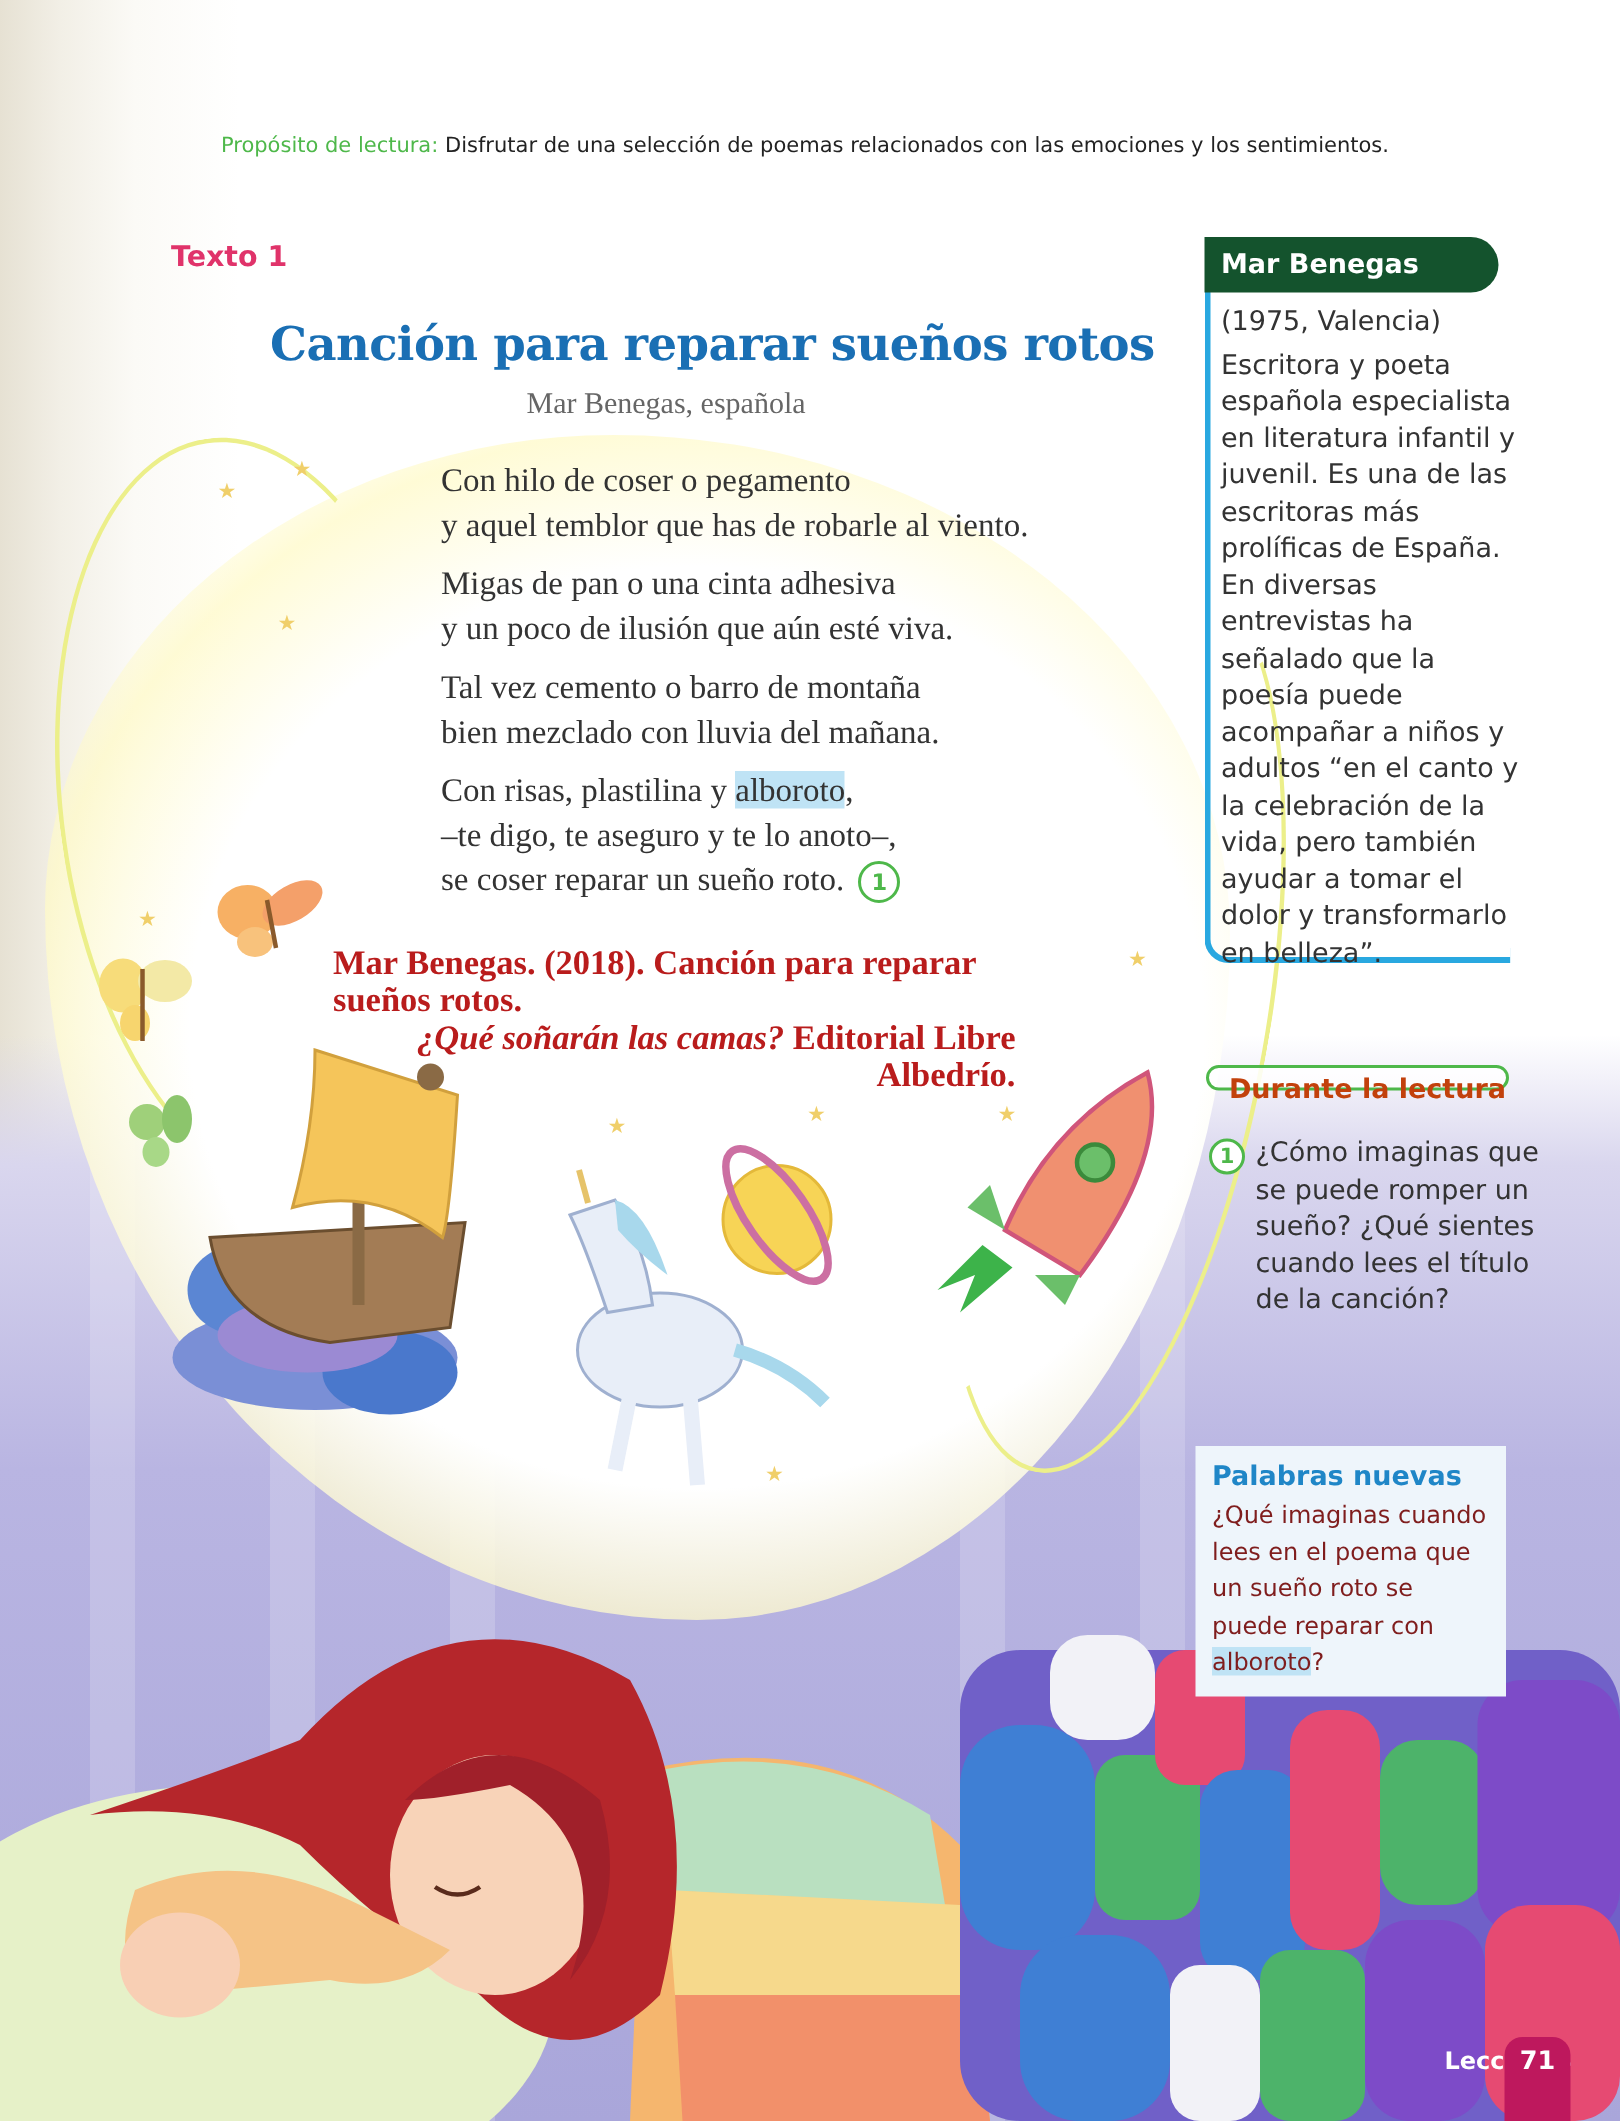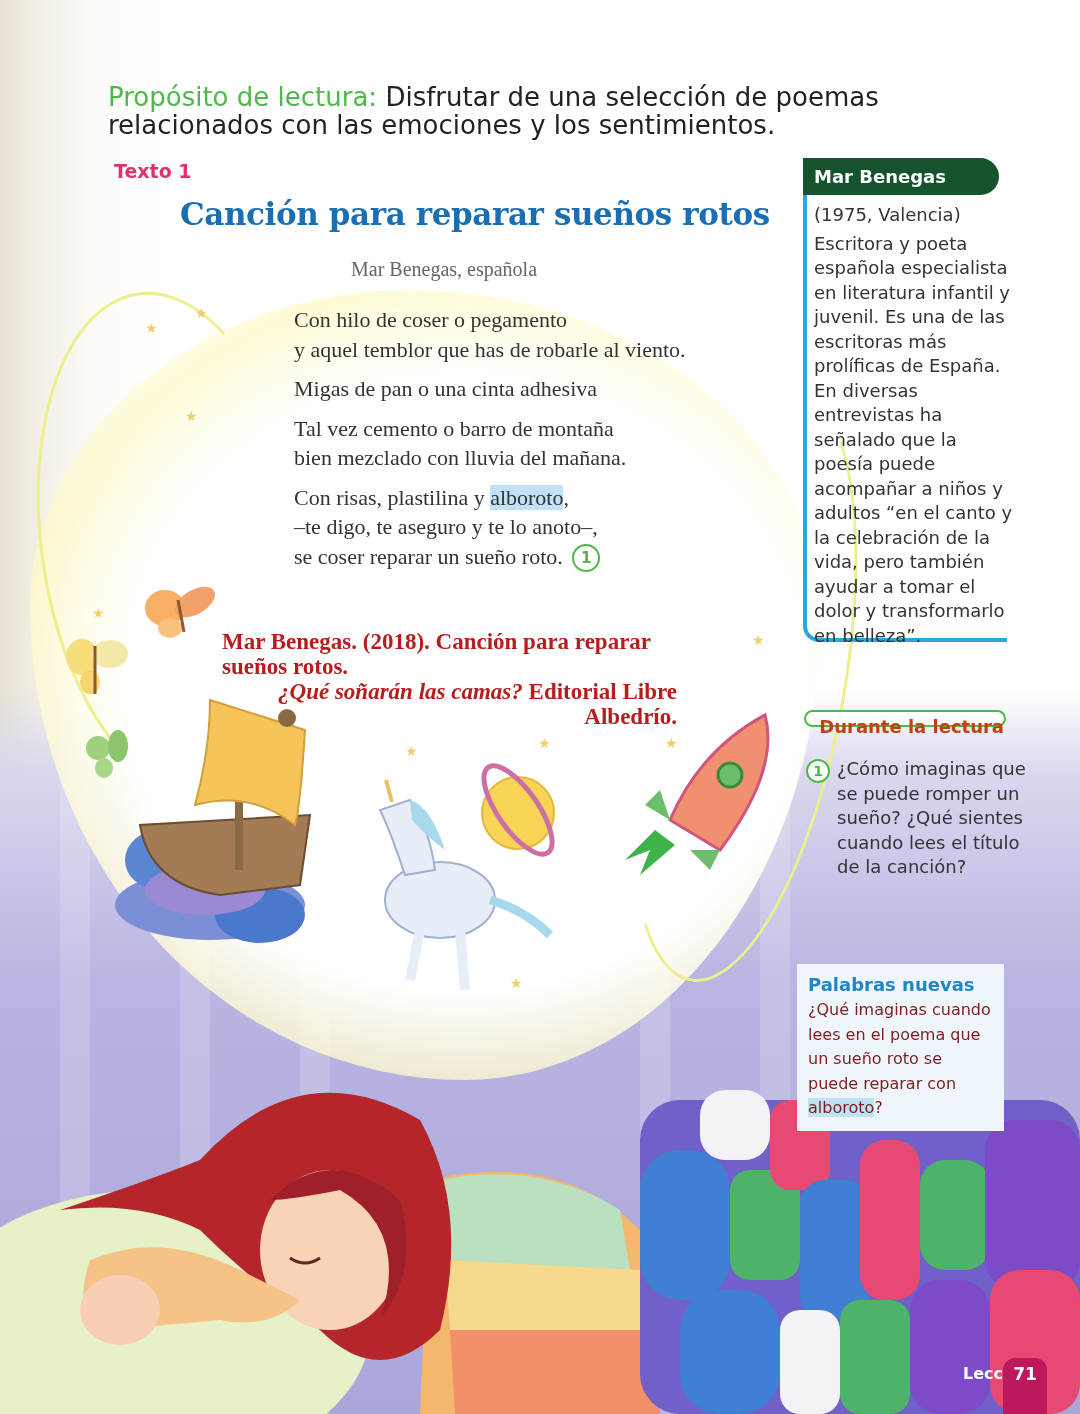--- a/index.html
+++ b/index.html
@@ -25,25 +25,25 @@
     border-radius:48% 52% 45% 55% / 40% 42% 58% 60%;
     background: radial-gradient(ellipse at 55% 50%, #ffffff 0%, #ffffff 55%, rgba(255,250,200,0.75) 72%, rgba(255,245,170,0) 82%);
   }
   .dream-swirl {
     position:absolute; border:3px solid #ecef8a; border-radius:50%;
     border-color:#ecef8a transparent transparent #ecef8a;
   }
   .star { position:absolute; color:#f0cf6a; font-size:14px; }
 
   
-  .purpose { position:absolute; left:108px; top:83px; width:800px; font-size:26px; line-height:28px; color:#222; }
+  .purpose { position:absolute; left:126px; top:83px; width:800px; font-size:14px; line-height:28px; color:#222;text-align:right; }
   .purpose .lbl { color:#4eb84a; }
   .texto-label { position:absolute; left:114px; top:160px; font-size:19px; font-weight:bold; color:#e0336a; }
   .title {
-    position:absolute; left:180px; top:196px; font-family:"DejaVu Serif", serif;
+    position:absolute; left:180px; top:212px; font-family:"DejaVu Serif", serif;
     font-weight:bold; font-size:31px; color:#1a6fb4; letter-spacing:-0.4px;
   }
   .byline { position:absolute; left:351px; top:258px; font-family:"Liberation Serif", serif; font-size:20px; color:#666; }
   .poem { position:absolute; left:294px; top:305px; font-family:"Liberation Serif", serif; font-size:22px; color:#333; }
   .stanza { margin-bottom:10px; }
   .line { line-height:29.5px; white-space:nowrap; }
   .hl { background:#bfe3f5; }
   .num-badge {
     display:inline-block; width:24px; height:24px; border:2px solid #4eb84a; border-radius:50%;
     color:#4eb84a; font-family:"DejaVu Sans", sans-serif; font-weight:bold; font-size:15px;
@@ -206,20 +206,21 @@
 <div class="title">Canción para reparar sueños rotos</div>
 <div class="byline">Mar Benegas, española</div>
 
 <div class="poem">
   <div class="stanza">
     <div class="line">Con hilo de coser o pegamento</div>
     <div class="line">y aquel temblor que has de robarle al viento.</div>
   </div>
   <div class="stanza">
     <div class="line">Migas de pan o una cinta adhesiva</div>
+    <div class="line">y un poco de ilusión que aún esté viva.</div>
   </div>
   <div class="stanza">
     <div class="line">Tal vez cemento o barro de montaña</div>
     <div class="line">bien mezclado con lluvia del mañana.</div>
   </div>
   <div class="stanza">
     <div class="line"><span>Con risas, plastilina y </span><span class="hl">alboroto</span><span>,</span></div>
     <div class="line">–te digo, te aseguro y te lo anoto–,</div>
     <div class="line"><span>se coser reparar un sueño roto.</span> <span class="num-badge">1</span></div>
   </div>

